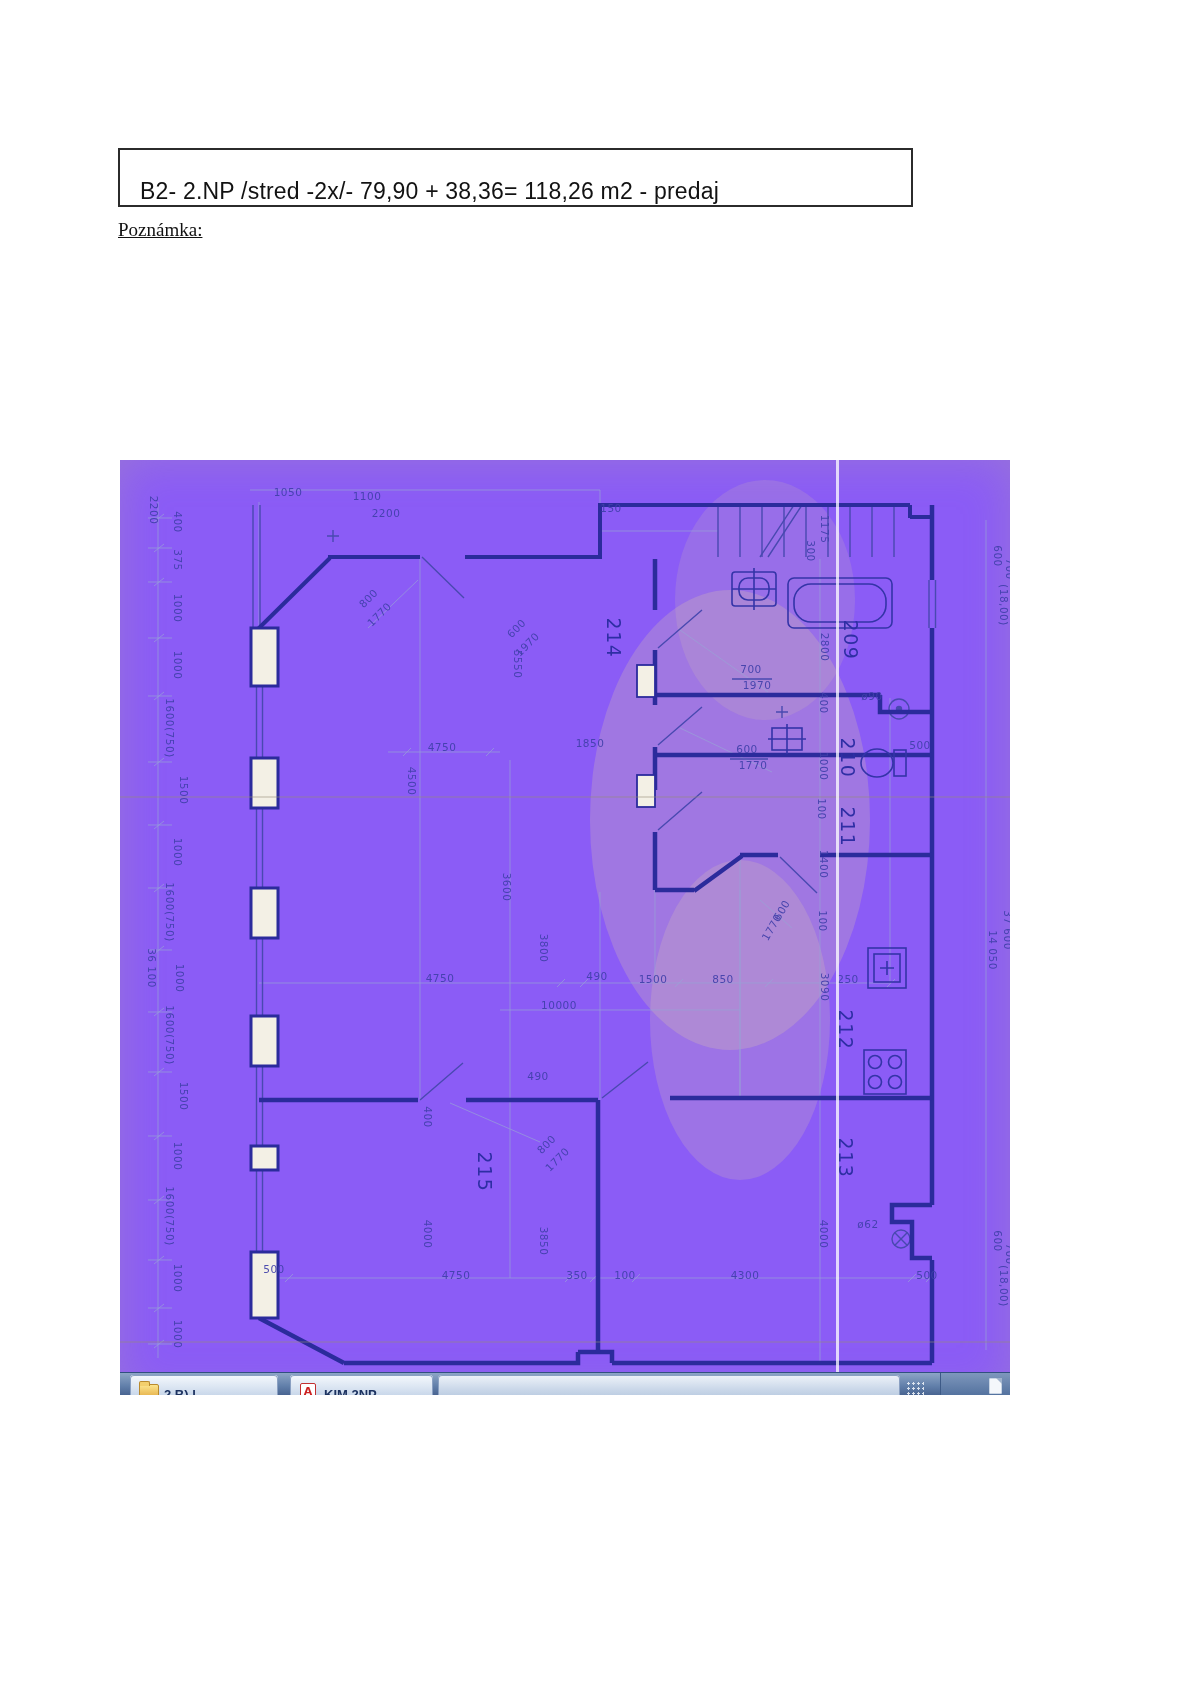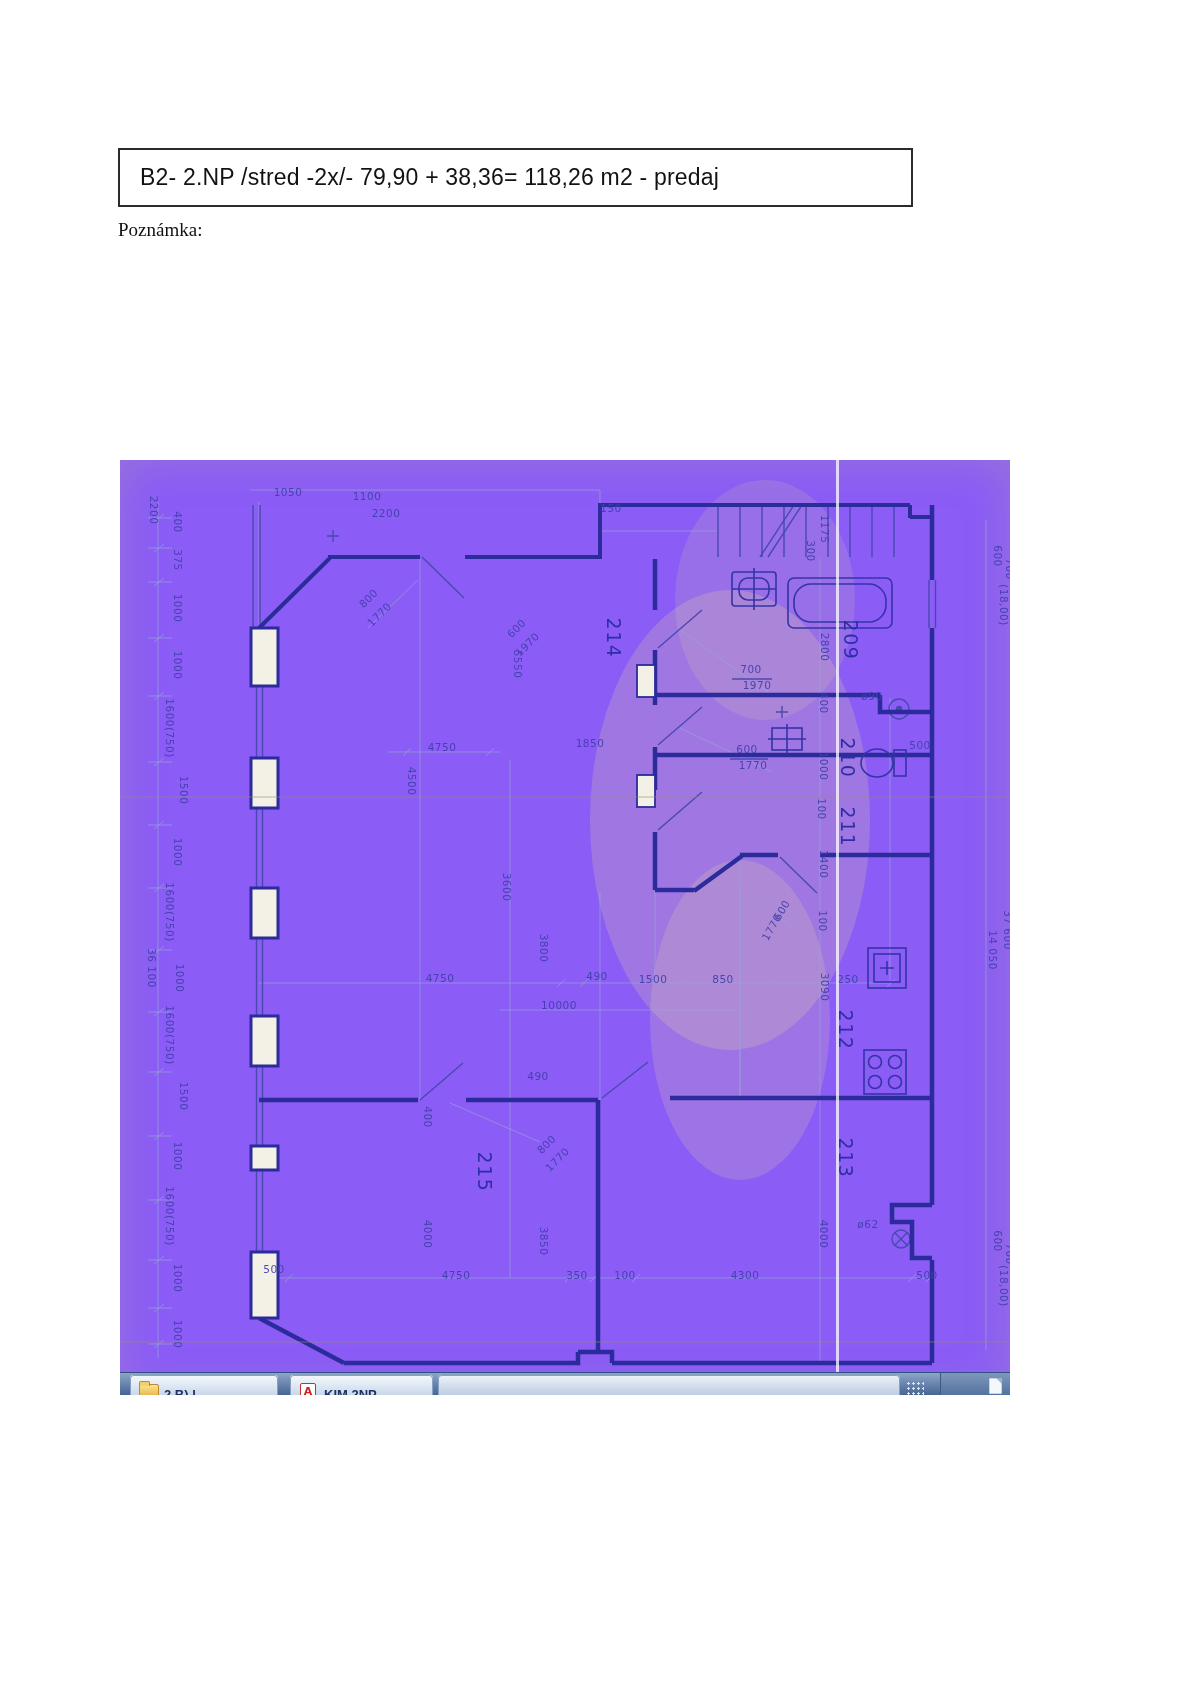--- a/index.html
+++ b/index.html
@@ -1,21 +1,21 @@
 <!DOCTYPE html>
 <html><head>
 <meta charset="utf-8">
 <style>
   html,body{margin:0;padding:0;background:#ffffff;}
   body{width:1190px;height:1684px;position:relative;font-family:"Liberation Sans",sans-serif;overflow:hidden;}
 
   
-  .header-box{position:absolute;left:118px;top:148px;width:795px;height:59px;border:2px solid #2b2b2b;box-sizing:border-box;display:flex;align-items:center;background:#ffffff;}
+  .header-box{position:absolute;left:118px;top:148px;width:795px;height:59px;border:2px solid #2b2b2b;box-sizing:border-box;display:flex;align-items:flex-end;background:#ffffff;}
   .header-box span{padding-left:20px;font-size:23px;color:#121212;letter-spacing:.2px;}
-  .note-label{position:absolute;left:118px;top:219px;font-family:"Liberation Serif",serif;font-size:19px;color:#111;}
+  .note-label{position:absolute;left:118px;top:219px;font-family:"Liberation Serif",serif;font-size:19px;color:#111;text-decoration:underline;}
 
   
   .scan{position:absolute;left:120px;top:460px;width:890px;height:935px;background:#8b5cf6;box-shadow:inset 0 0 45px rgba(185,175,145,.28);overflow:hidden;}
   .scan svg{position:absolute;left:0;top:0;}
   .crease-h{position:absolute;left:0;width:100%;height:2px;background:rgba(150,140,115,.30);}
   .crease-v{position:absolute;top:0;width:3px;height:100%;background:rgba(255,255,255,.75);}
 
   .dim-lbl{font:10.5px "DejaVu Sans",sans-serif;fill:#4040aa;letter-spacing:.5px;text-anchor:middle;opacity:.92;}
   .room-lbl{font:19px "DejaVu Sans",sans-serif;fill:#2e2ea4;letter-spacing:1.5px;text-anchor:middle;}
 

